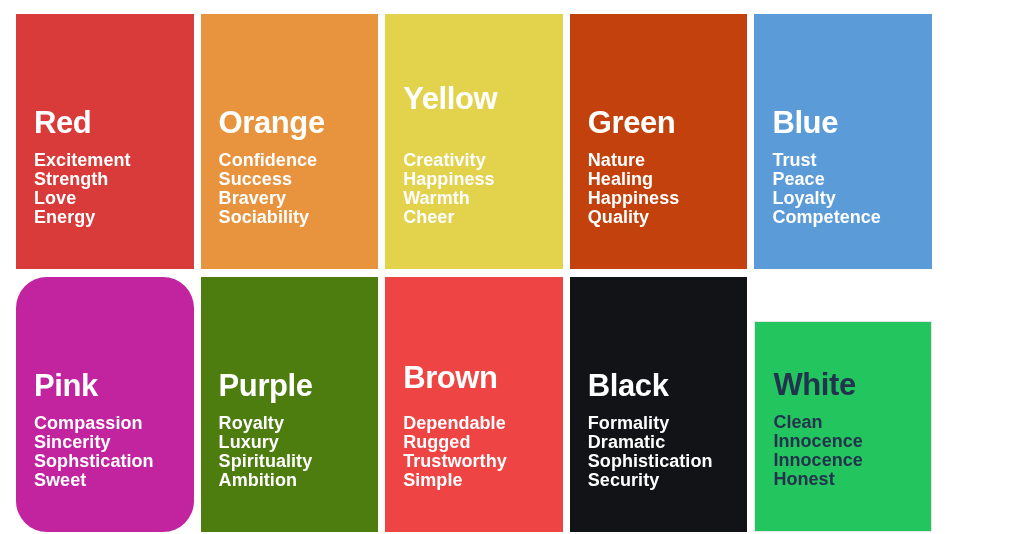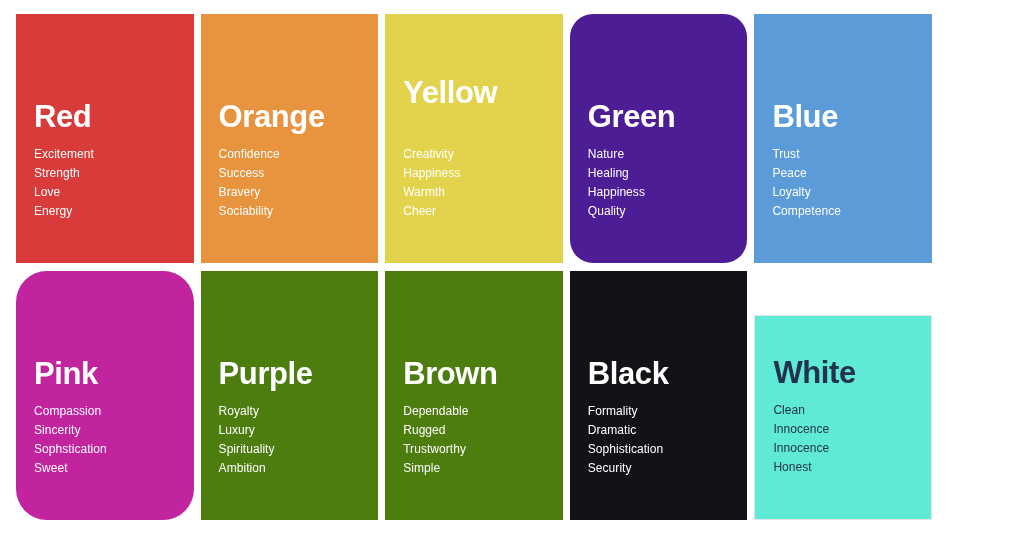--- a/index.html
+++ b/index.html
@@ -12,21 +12,21 @@
     height: 534px;
     overflow: hidden;
     font-family: "Liberation Sans", sans-serif;
     -webkit-font-smoothing: antialiased;
   }
 
   .board {
     box-sizing: border-box;
     width: 948px;
     height: 534px;
-    padding: 14px 16px 14px 16px;
+    padding: 14px 16px 2px 16px;
     display: grid;
     grid-template-columns: repeat(5, 1fr);
     grid-template-rows: repeat(2, 1fr);
     column-gap: 7px;
     row-gap: 8px;
     background: #ffffff;
   }
 
   .card {
     position: relative;
@@ -52,22 +52,22 @@
     color: #ffffff;
   }
 
   .trait-list {
     list-style: none;
     margin: 0;
     padding: 0;
   }
 
   .trait-item {
-    font-size: 12px;
-    font-weight: normal;
+    font-size: 18px;
+    font-weight: bold;
     line-height: 19px;
     letter-spacing: 0.05px;
     color: #ffffff;
     white-space: nowrap;
   }
 
   
   .card.dark-text .card-title,
   .card.dark-text .trait-item {
     color: #24334d;
@@ -97,21 +97,21 @@
     </div>
     <div class="card" style="background: rgb(226, 210, 76); gap: 24px;">
       <div class="card-title">Yellow</div>
       <ul class="trait-list">
         <li class="trait-item">Creativity</li>
         <li class="trait-item">Happiness</li>
         <li class="trait-item">Warmth</li>
         <li class="trait-item">Cheer</li>
       </ul>
     </div>
-    <div class="card" style="background: #4c1d95; border-radius: 23px;">
+    <div class="card" style="background: #c2410c;">
       <div class="card-title">Green</div>
       <ul class="trait-list">
         <li class="trait-item">Nature</li>
         <li class="trait-item">Healing</li>
         <li class="trait-item">Happiness</li>
         <li class="trait-item">Quality</li>
       </ul>
     </div>
     <div class="card" style="background: rgb(91, 155, 216);">
       <div class="card-title">Blue</div>
@@ -133,39 +133,39 @@
     </div>
     <div class="card" style="background: #4d7c0f;">
       <div class="card-title">Purple</div>
       <ul class="trait-list">
         <li class="trait-item">Royalty</li>
         <li class="trait-item">Luxury</li>
         <li class="trait-item">Spirituality</li>
         <li class="trait-item">Ambition</li>
       </ul>
     </div>
-    <div class="card" style="background: #4d7c0f;">
+    <div class="card" style="background: #ef4444; gap: 8px;">
       <div class="card-title">Brown</div>
       <ul class="trait-list">
         <li class="trait-item">Dependable</li>
         <li class="trait-item">Rugged</li>
         <li class="trait-item">Trustworthy</li>
         <li class="trait-item">Simple</li>
       </ul>
     </div>
     <div class="card" style="background: rgb(17, 19, 22);">
       <div class="card-title">Black</div>
       <ul class="trait-list">
         <li class="trait-item">Formality</li>
         <li class="trait-item">Dramatic</li>
         <li class="trait-item">Sophistication</li>
         <li class="trait-item">Security</li>
       </ul>
     </div>
-    <div class="card bordered dark-text" style="background: #5eead4; border-color: rgb(226, 228, 232); margin-top: 44px;">
+    <div class="card bordered dark-text" style="background: #22c55e; border-color: rgb(226, 228, 232); margin-top: 44px;">
       <div class="card-title">White</div>
       <ul class="trait-list">
         <li class="trait-item">Clean</li>
         <li class="trait-item">Innocence</li>
         <li class="trait-item">Innocence</li>
         <li class="trait-item">Honest</li>
       </ul>
     </div>
   </div>
 

